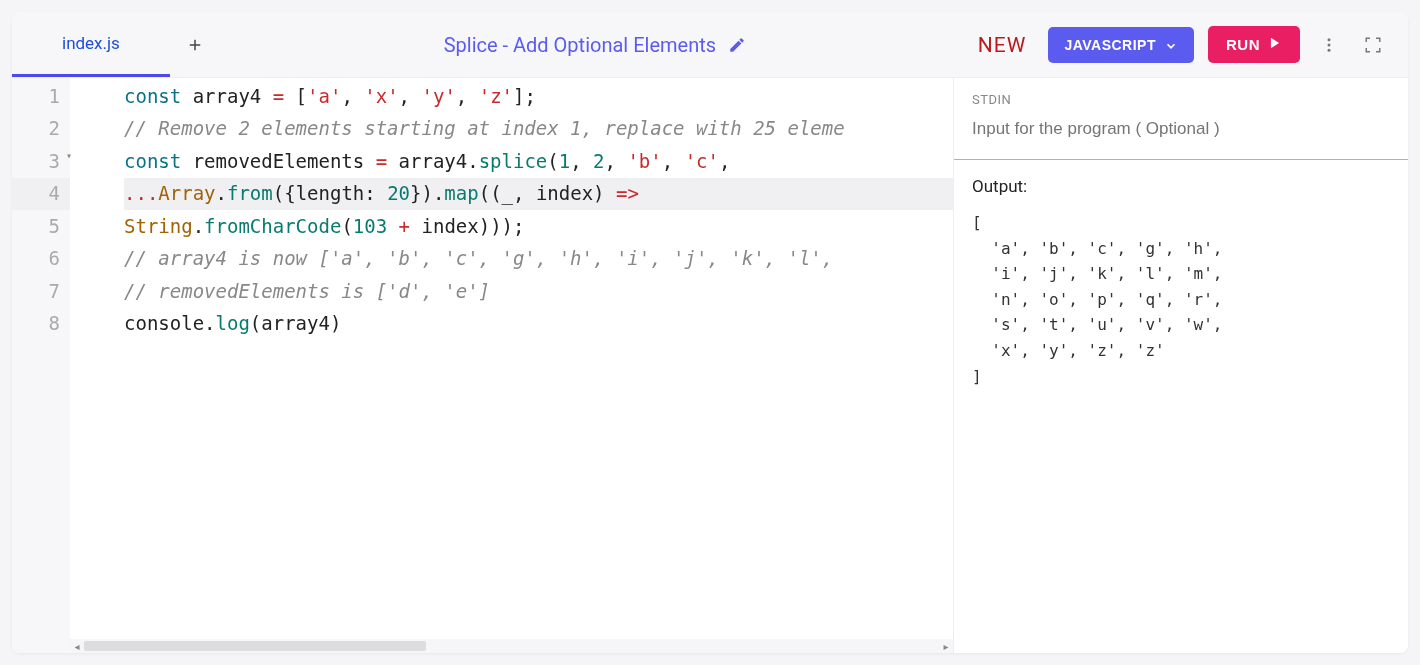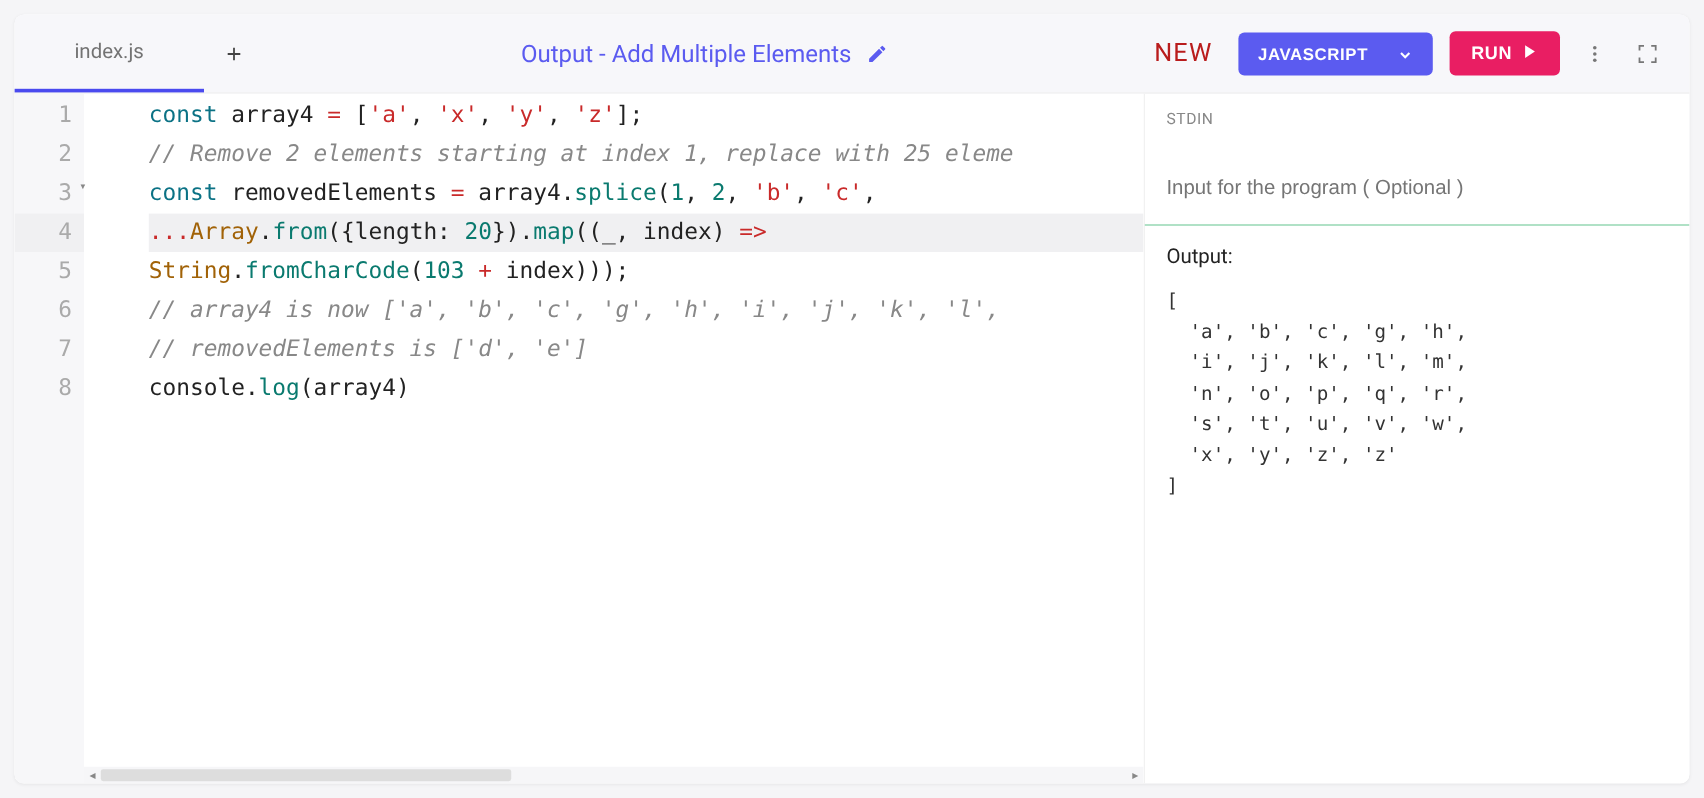--- a/index.html
+++ b/index.html
@@ -32,21 +32,21 @@
 .tabs {
   display: flex;
   align-items: stretch;
 }
 .tab {
   display: flex;
   align-items: center;
   justify-content: center;
   padding: 0 50px;
   font-size: 17px;
-  color: #737373;
+  color: #1d4ed8;
   cursor: pointer;
   border-bottom: 3px solid transparent;
 }
 .tab.active { border-bottom-color: #4a4aef; }
 .add-tab {
   display: flex;
   align-items: center;
   justify-content: center;
   width: 50px;
   color: #444;
@@ -84,21 +84,21 @@
   color: #fff;
   border: none;
   border-radius: 5px;
   padding: 10px 16px;
   font-size: 14px;
   font-weight: 600;
   letter-spacing: 0.5px;
   cursor: pointer;
   display: flex;
   align-items: flex-end;
-  gap: 24px;
+  gap: 8px;
 }
 .run-btn {
   background: #e91e63;
   color: #fff;
   border: none;
   border-radius: 5px;
   padding: 10px 18px;
   font-size: 15px;
   font-weight: 600;
   letter-spacing: 0.5px;
@@ -187,21 +187,20 @@
 }
 .stdin-block { padding: 14px 18px 20px; }
 .stdin-label { font-size: 13px; color: #888; letter-spacing: 0.5px; margin-bottom: 12px; }
 .stdin-input {
   width: 100%;
   border: none;
   font-size: 17px;
   color: #888;
   outline: none;
   background: transparent;
-  margin-top: 28px;
 }
 .divider { height: 1px; background: #27ae60; opacity: 0.6; }
 .output-block { padding: 16px 18px; flex: 1; overflow: auto; }
 .output-label { font-size: 17px; color: #222; margin-bottom: 14px; }
 .output-text {
   font-family: "Consolas", "Monaco", monospace;
   font-size: 16px;
   color: #333;
   line-height: 1.6;
   white-space: pre;
@@ -220,21 +219,21 @@
       <div class="add-tab">
         <span>
           <svg width="18" height="18" viewBox="0 0 24 24" fill="none" stroke="currentColor" stroke-width="2">
               <line x1="12" y1="5" x2="12" y2="19"></line>
               <line x1="5" y1="12" x2="19" y2="12"></line>
             </svg>
         </span>
       </div>
     </div>
     <div class="title-area">
-      <span class="title-text">Output - Add Multiple Elements</span>
+      <span class="title-text">Splice - Add Optional Elements</span>
       <span class="pencil-icon">
         <svg width="18" height="18" viewBox="0 0 24 24" fill="currentColor">
             <path d="M3 17.25V21h3.75L17.81 9.94l-3.75-3.75L3 17.25zM20.71 7.04a1 1 0 0 0 0-1.41l-2.34-2.34a1 1 0 0 0-1.41 0l-1.83 1.83 3.75 3.75 1.83-1.83z"></path>
           </svg>
       </span>
     </div>
     <div class="right-actions">
       <span class="new-link">NEW</span>
       <button class="lang-btn">
         <span>JAVASCRIPT</span>

